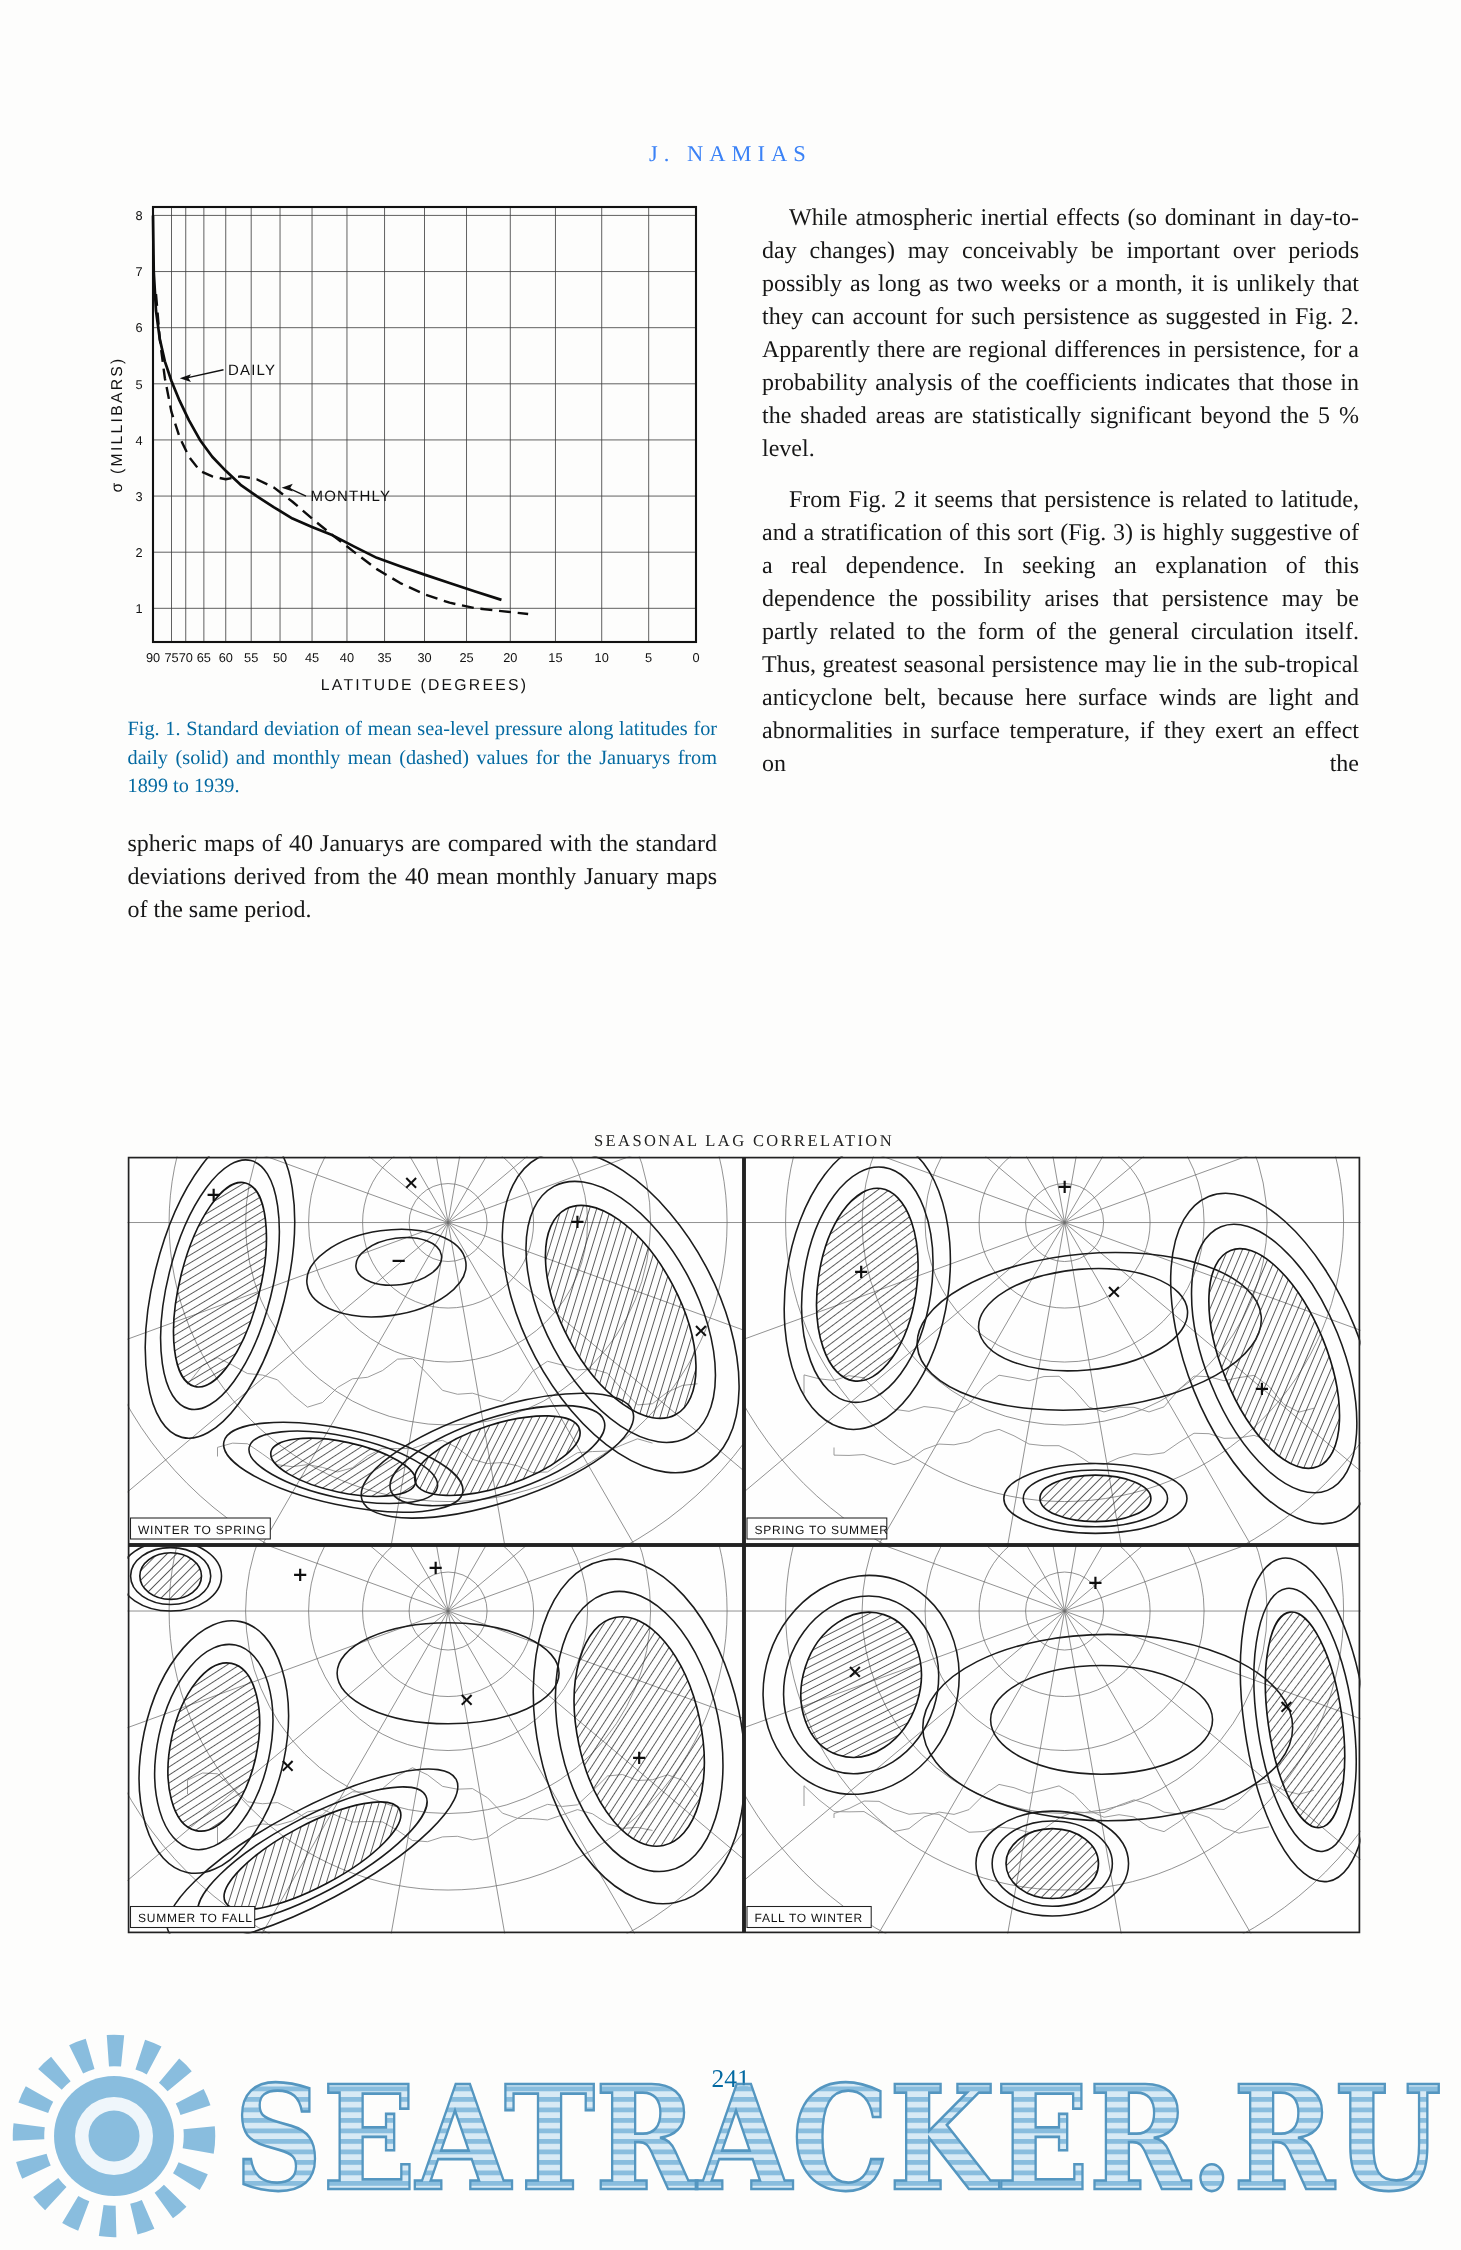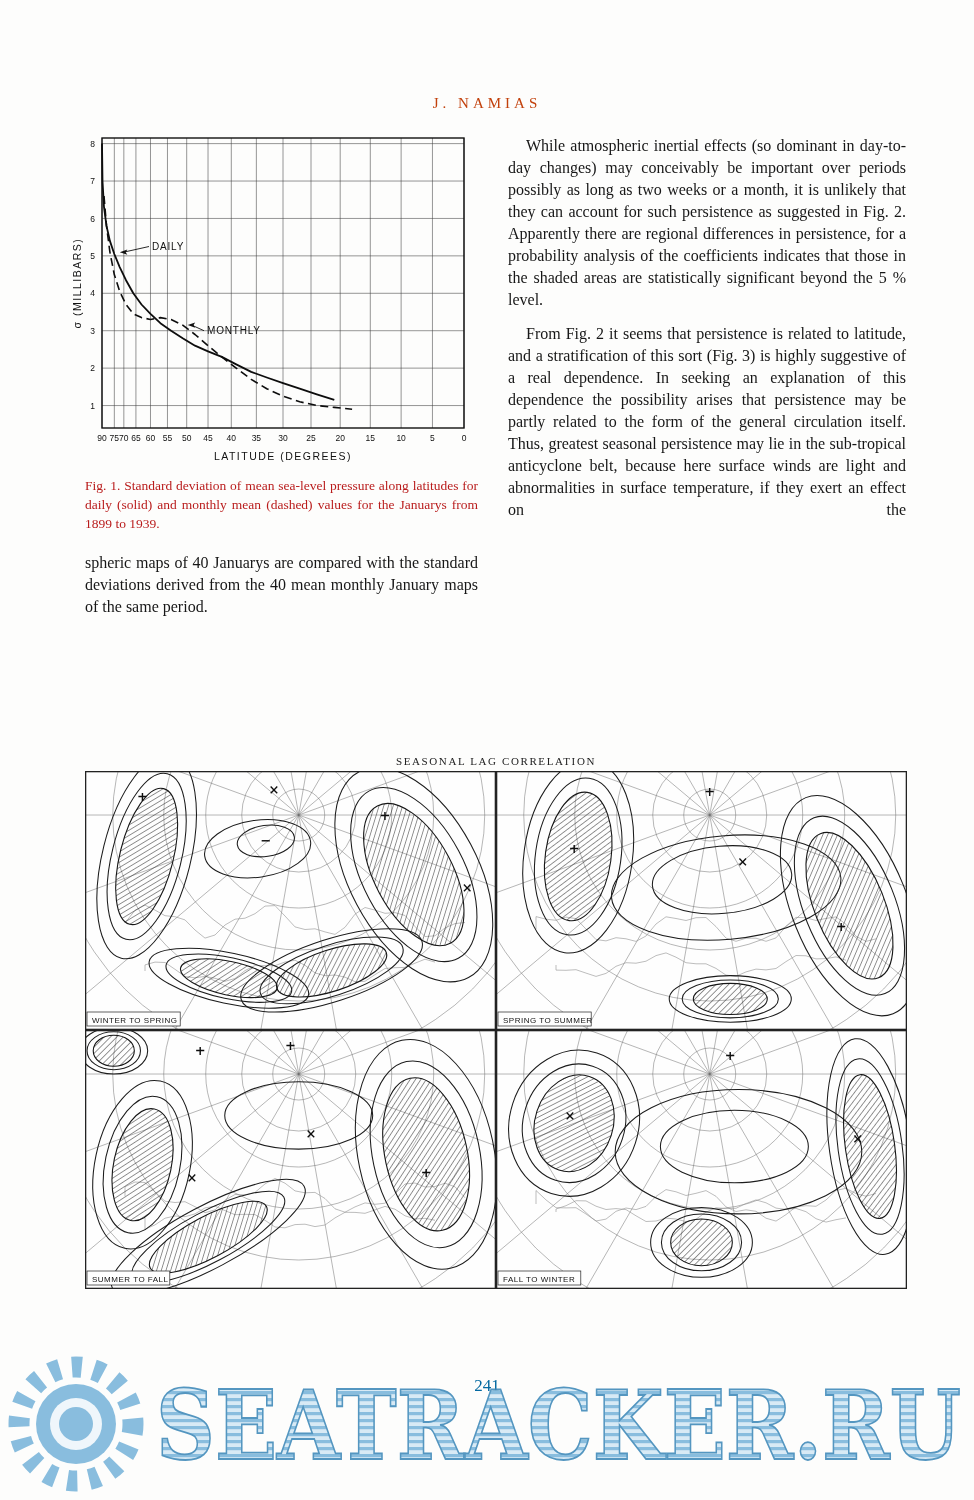--- a/index.html
+++ b/index.html
@@ -4,35 +4,35 @@
 <style>
   * { margin:0; padding:0; box-sizing:border-box; }
   html,body { background:#ffffff; }
   .page {
     position:relative; width:974px; height:1500px;
     background:#fdfdfc; overflow:hidden;
     font-family:"Liberation Serif", serif; color:#171717;
   }
   .running-head {
     position:absolute; top:95px; left:0; width:100%;
-    text-align:center; font-size:15px; letter-spacing:4px; color:#c2410c;
+    text-align:center; font-size:15px; letter-spacing:4px; color:#3b82f6;
   }
   
   .fig1-wrap { position:absolute; left:72px; top:128px; width:400px; height:342px; }
   .fig1-svg { width:400px; height:342px; display:block; }
   .grid   { stroke:#3f3f3f; stroke-width:0.55; }
   .frame  { fill:none; stroke:#111; stroke-width:1.4; }
   .tick   { font-family:"Liberation Sans", sans-serif; font-size:8.5px; fill:#111; }
   .atitle { font-family:"Liberation Sans", sans-serif; font-size:10.5px; fill:#111; letter-spacing:1.5px; }
   .curve  { fill:none; stroke:#0d0d0d; stroke-width:1.8; stroke-linejoin:round; }
   .dashed { stroke-dasharray:8 4.5; stroke-width:1.6; }
   .slabel { font-family:"Liberation Sans", sans-serif; font-size:10px; fill:#111; letter-spacing:0.8px; }
   .arrow  { stroke:#111; stroke-width:0.9; }
   
-  .caption { position:absolute; font-size:13.5px; line-height:19px; text-align:justify; color:#b91c1c; }
+  .caption { position:absolute; font-size:13.5px; line-height:19px; text-align:justify; color:#0369a1; }
   .fig1-cap { left:85px; top:476px; width:393px; }
   .fig2-cap { left:85px; top:1301px; width:824px; font-size:14px; line-height:20px; }
   .col { position:absolute; font-size:16px; line-height:22px; text-align:justify; }
   .col p + p { margin-top:12px; }
   .col-left  { left:85px;  top:552px; width:393px; }
   .col-right { left:508px; top:135px; width:398px; }
   .indent { text-indent:18px; }
   .cont { text-align-last:justify; }
   
   .fig2-title {

